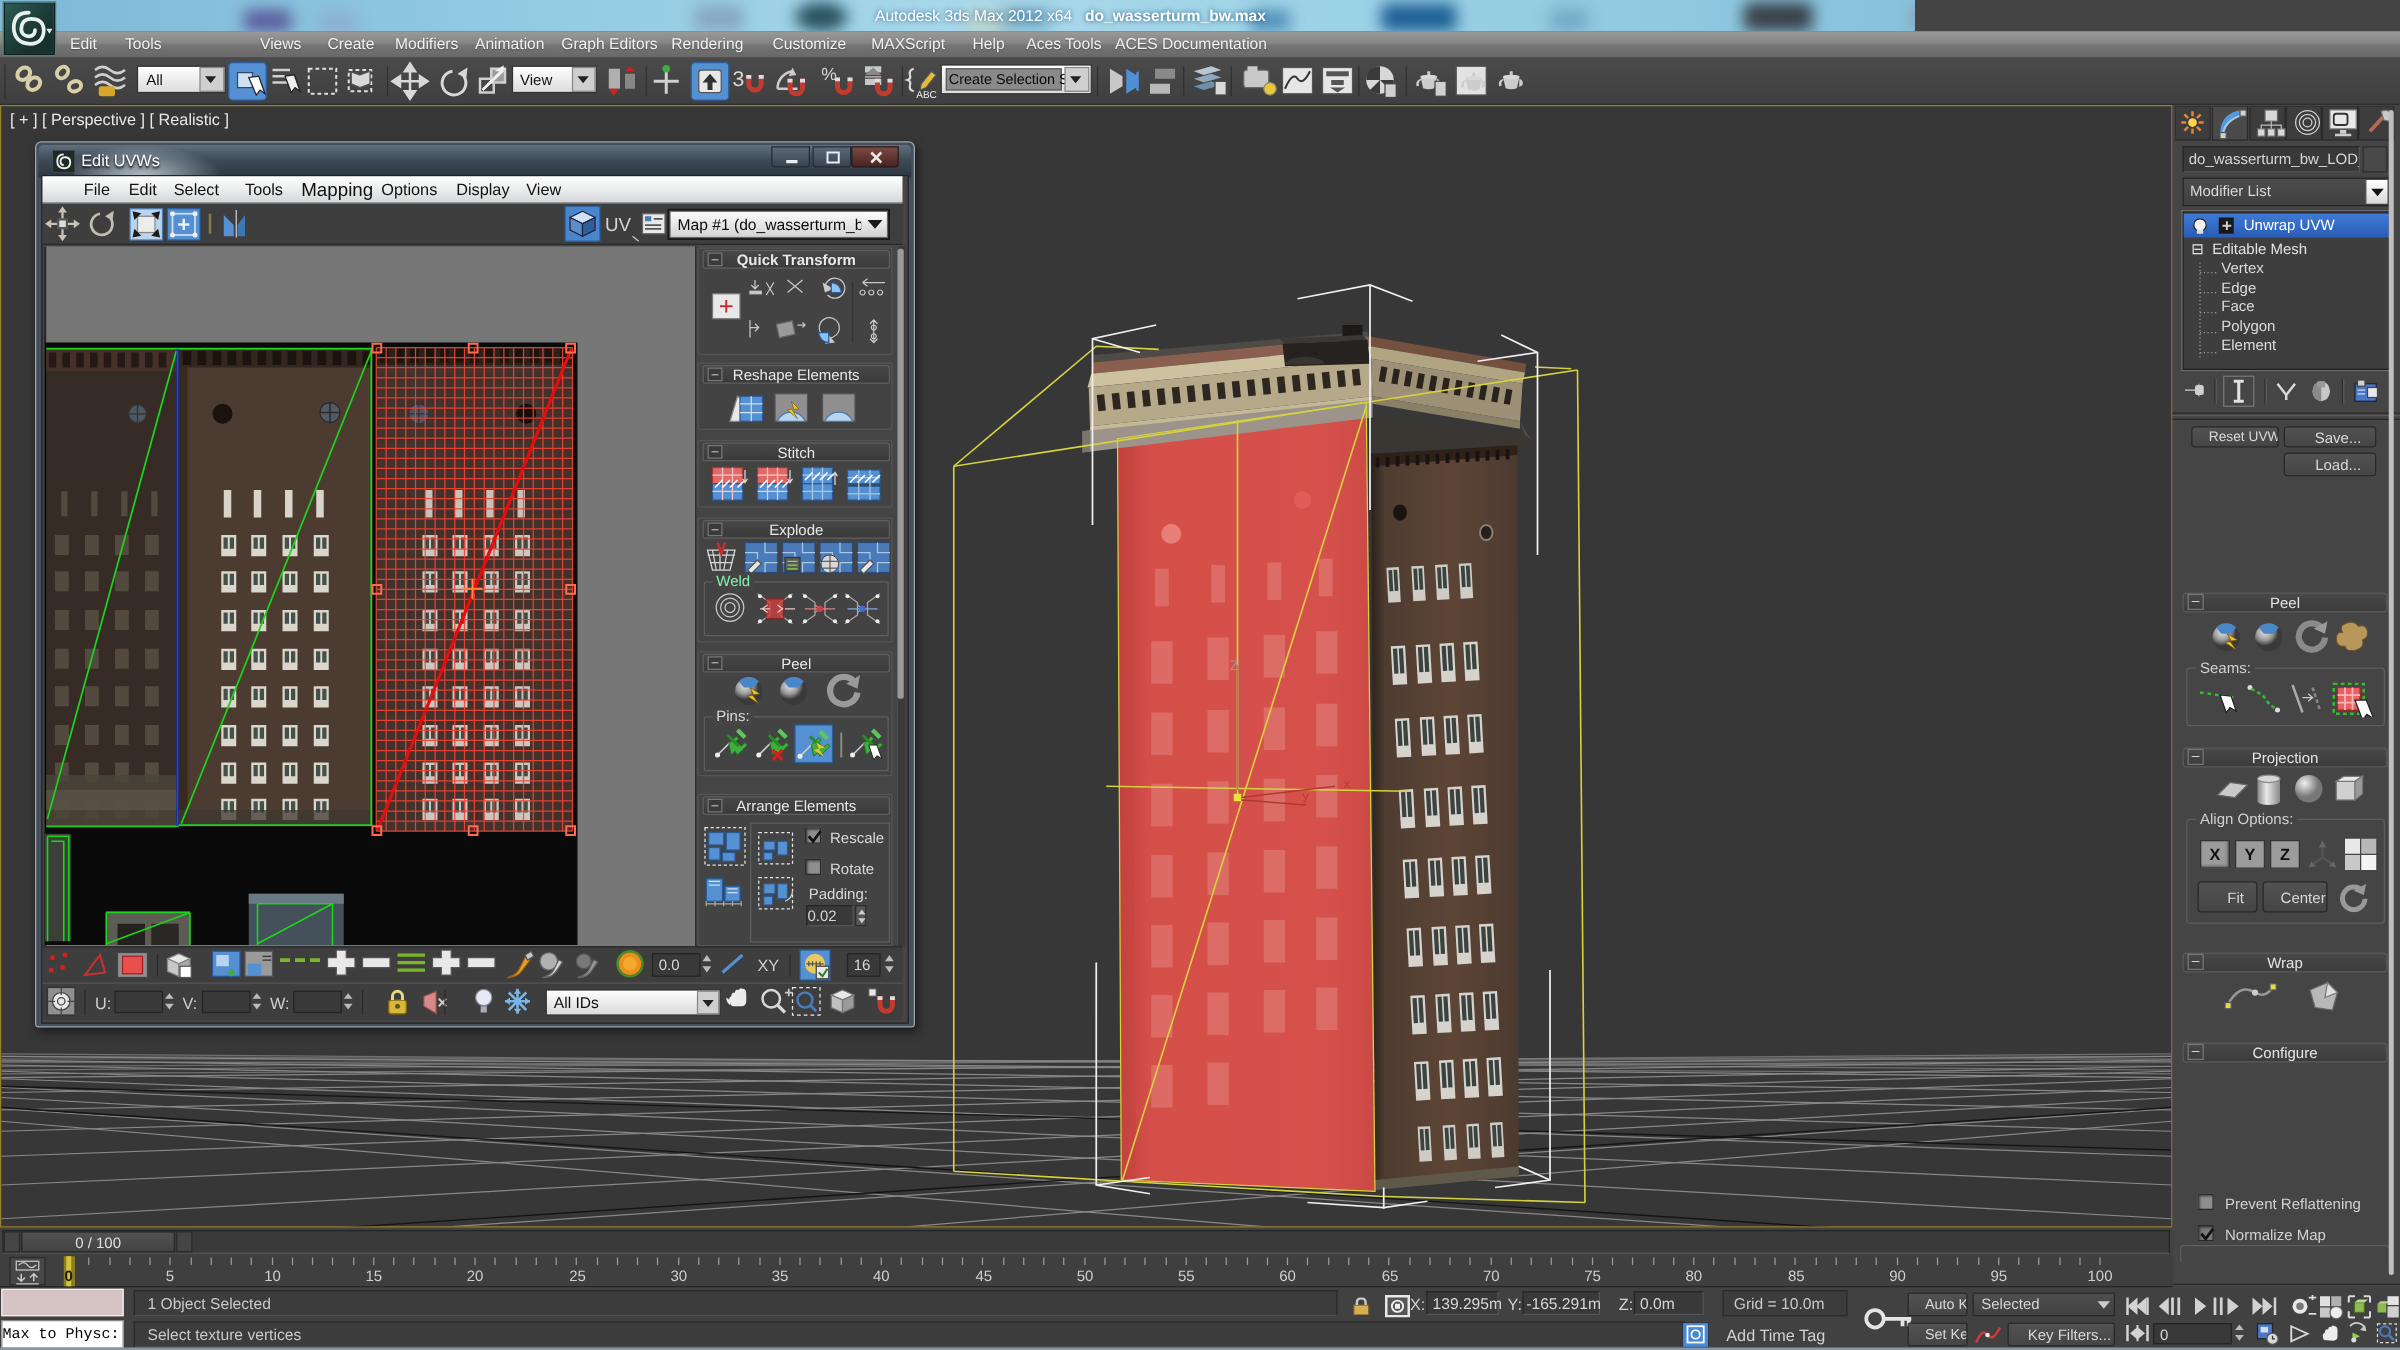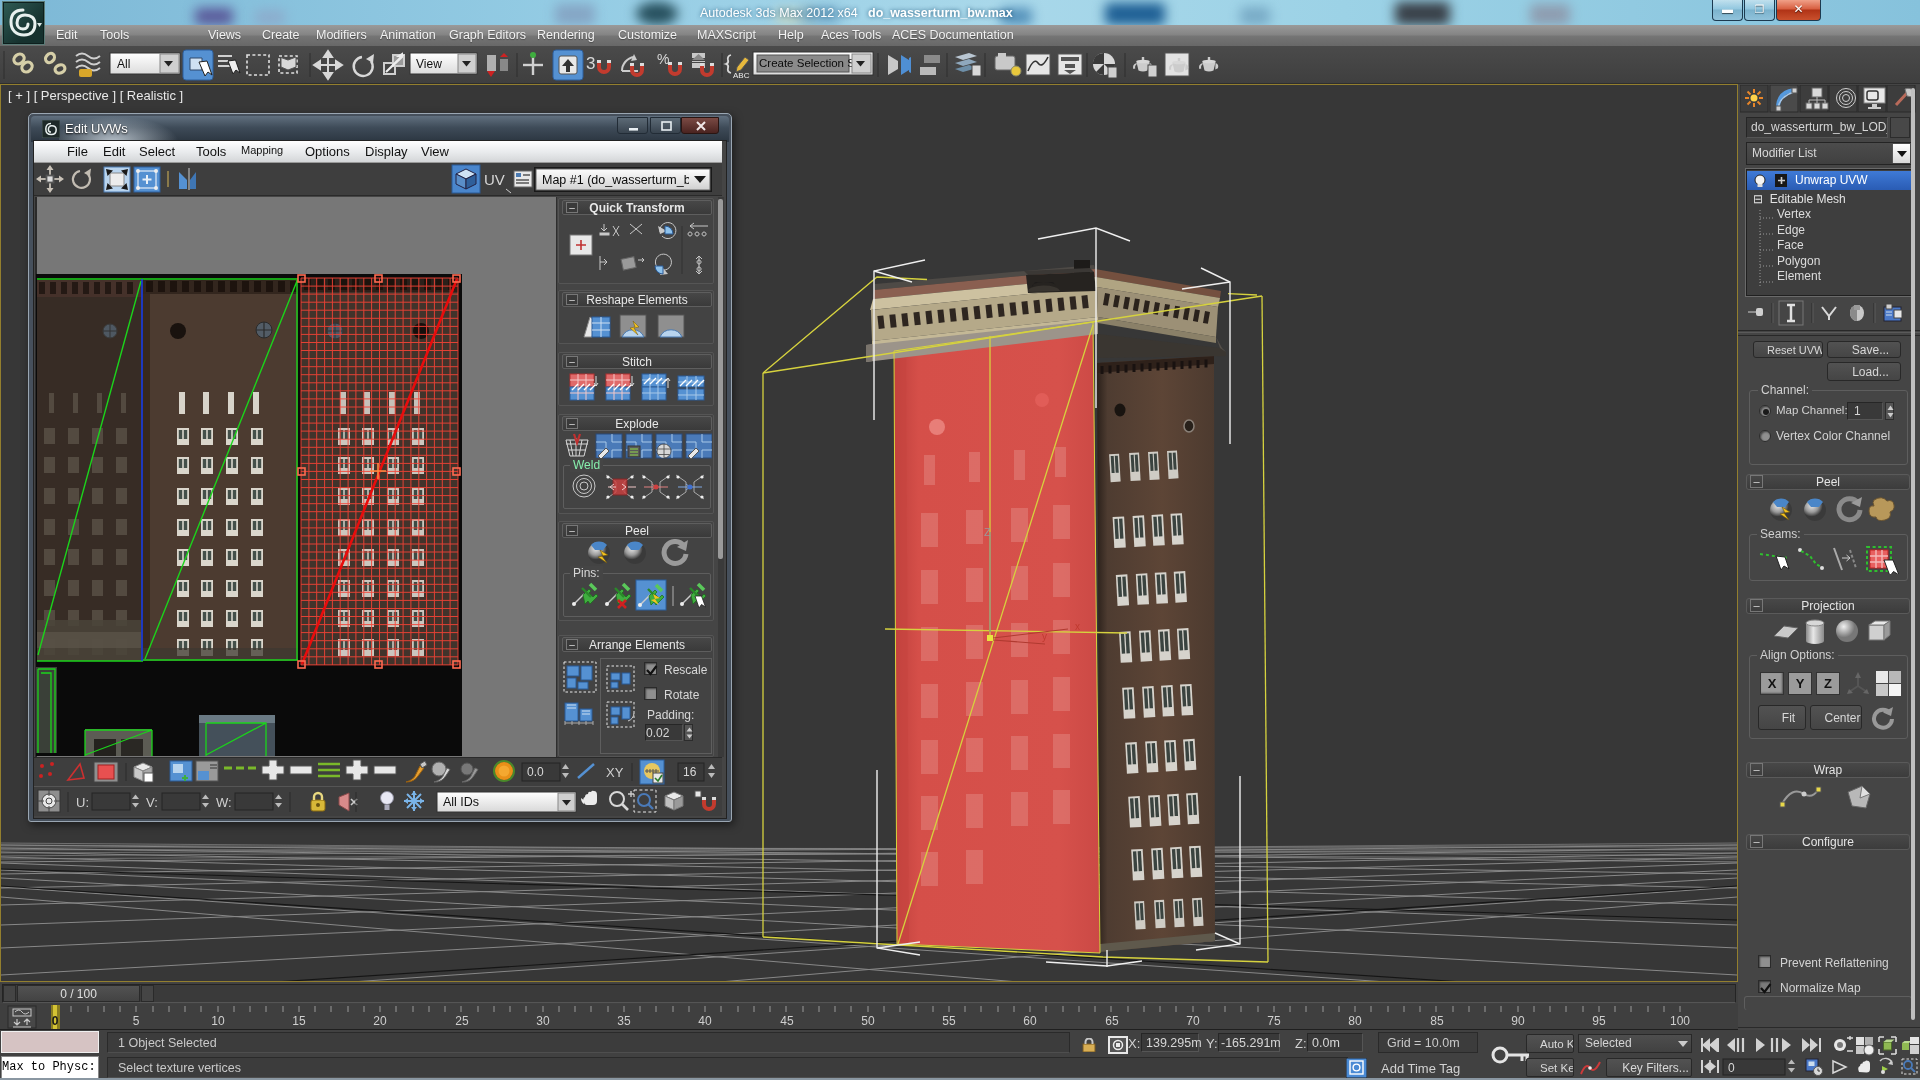--- a/index.html
+++ b/index.html
@@ -1,17 +1,17 @@
 <!DOCTYPE html>
 <html><head><meta charset="utf-8"><style>
 *{margin:0;padding:0;box-sizing:border-box;font-family:"Liberation Sans",sans-serif;}
 body{width:1920px;height:1080px;overflow:hidden;background:#444;position:relative;}
 .abs{position:absolute;}
 
-#titlebar{left:0;top:0;width:1920px;height:25px;background:linear-gradient(90deg,#7db8d6 0%,#94ccE4 30%,#a9d8ea 52%,#9cd2e6 70%,#86c2dc 100%);overflow:hidden;}
+#titlebar{left:0;top:0;width:1532px;height:25px;background:linear-gradient(90deg,#7db8d6 0%,#94ccE4 30%,#a9d8ea 52%,#9cd2e6 70%,#86c2dc 100%);overflow:hidden;}
 .blob{position:absolute;filter:blur(6px);border-radius:4px;}
 #titletext{left:700px;top:6px;color:#fff;font-size:12.5px;text-shadow:0 0 4px rgba(0,60,100,.8);}
 #titlefile{left:868px;top:6px;color:#fff;font-size:12.5px;font-weight:bold;text-shadow:0 0 4px rgba(0,60,100,.8);}
 .winbtn{position:absolute;top:0;height:21px;border:1px solid #1c3a50;border-top:none;border-radius:0 0 4px 4px;background:linear-gradient(180deg,rgba(255,255,255,.45),rgba(160,200,225,.25) 45%,rgba(90,140,170,.35) 50%,rgba(150,190,215,.45));}
 .winbtn span{display:block;text-align:center;color:#fff;font-size:11px;line-height:19px;text-shadow:0 1px 1px rgba(0,0,0,.6);}
 #btnclose{background:linear-gradient(180deg,#f0a088,#d75e40 45%,#b03316 50%,#c9502d);}
 
 #menubar{left:0;top:25px;width:1920px;height:22px;background:linear-gradient(180deg,#9a9a9a,#858585 45%,#747474 55%,#686868);border-bottom:1px solid #4a4a4a;}
 #menubar .mi{position:absolute;top:3px;font-size:12.5px;color:#f2f2f2;text-shadow:0 1px 1px rgba(0,0,0,.35);}
 
@@ -605,34 +605,20 @@
         <rect x="2" y="0" width="6" height="5" fill="#d0d0d0" stroke="#444"></rect>
         <rect x="10" y="6" width="8" height="8" fill="#e8e8e8" stroke="#444"></rect>
         <path d="M2 8 h6 M2 11 h6" stroke="#cde"></path>
       </g>
 </svg>
 <div class="abs" style="left:0;top:246px;width:182px;height:3px;border-top:1px solid #282828;border-bottom:1px solid #5a5a5a;"></div>
 <div class="abs" style="left:0;top:251px;width:182px;height:2px;border-top:1px solid #282828;"></div>
 <div class="abs btn" style="left:15px;top:257px;width:70px;height:17px;font-size:11px;line-height:16px;">Reset UVWs</div>
 <div class="abs btn" style="left:89px;top:257px;width:74px;height:17px;font-size:12px;line-height:16px;">Save...</div>
 <div class="abs btn" style="left:89px;top:278px;width:74px;height:19px;font-size:12px;line-height:18px;">Load...</div>
-<div class="abs gbox" style="left:11px;top:306px;width:159px;height:75px;">
-  <div class="glabel" style="left:8px;top:-8px;">Channel:</div>
-  <div class="radio" style="left:9px;top:14px;">
-        <div style="width:6px;height:6px;border-radius:50%;background:#1a1a1a;margin:3px;"></div>
-      </div>
-  <div class="lbl" style="left:26px;top:13px;font-size:11.5px;">Map Channel:</div>
-  <div class="abs sunken" style="left:97px;top:11px;width:36px;height:18px;font-size:12px;line-height:17px;padding-left:6px;">1</div>
-  <div class="spin" style="left:135px;top:11px;height:18px;"><svg width="9" height="18">
-          <path d="M1.5 7 h6 l-3 -4.5z" fill="#ccc"></path>
-          <path d="M1.5 10 h6 l-3 4.5z" fill="#ccc"></path>
-        </svg></div>
-  <div class="radio" style="left:9px;top:39px;"></div>
-  <div class="lbl" style="left:26px;top:38px;">Vertex Color Channel</div>
-</div>
 <div class="abs hdr" style="left:8px;top:390px;width:164px;height:16px;line-height:15px;">Peel</div>
 <div class="abs" style="left:12px;top:391px;width:13px;height:13px;border:1px solid #777;color:#ddd;font-size:11px;line-height:11px;text-align:center;">–</div>
 <svg class="abs" style="left:30px;top:411px" width="130" height="28" viewBox="0 0 130 28">
  <defs>
         <radialGradient id="mball" cx=".35" cy=".3">
           <stop offset="0" stop-color="#e8e8e8"></stop>
           <stop offset=".6" stop-color="#9a9a9a"></stop>
           <stop offset="1" stop-color="#3a3a3a"></stop>
         </radialGradient>
       </defs>
@@ -1035,21 +1021,21 @@
           <path d="M15 4 l8 8 M23 4 l-8 8" stroke="#f0e8e8" stroke-width="2"></path>
         </svg></div>
  </div>
  <div class="abs" style="left:4px;top:26px;width:694px;height:679px;background:#454545;border:1px solid #222;">
 
   <div class="abs" style="left:0;top:0;width:688px;height:22px;background:linear-gradient(180deg,#ffffff,#e8eaec 55%,#d4d6d8);border-bottom:1px solid #999;">
     <span class="abs" style="left:33px;top:3px;font-size:13px;color:#111;">File</span>
     <span class="abs" style="left:69px;top:3px;font-size:13px;color:#111;">Edit</span>
     <span class="abs" style="left:105px;top:3px;font-size:13px;color:#111;">Select</span>
     <span class="abs" style="left:162px;top:3px;font-size:13px;color:#111;">Tools</span>
-    <span class="abs" style="left:207px;top:3px;font-size:11px;color:#111;text-align:center;">Mapping</span>
+    <span class="abs" style="left:207px;top:3px;font-size:15px;color:#111;text-align:center;">Mapping</span>
     <span class="abs" style="left:271px;top:3px;font-size:13px;color:#111;">Options</span>
     <span class="abs" style="left:331px;top:3px;font-size:13px;color:#111;">Display</span>
     <span class="abs" style="left:387px;top:3px;font-size:13px;color:#111;">View</span>
   </div>
 
   <div class="abs" style="left:0;top:22px;width:688px;height:33px;background:#3e3e3e;border-bottom:1px solid #2a2a2a;">
    <svg width="688" height="32" viewBox="0 0 688 32">
     <g stroke="#c9c2b8" stroke-width="1.8" fill="#c9c2b8">
             <line x1="16" y1="6" x2="16" y2="26"></line>
             <line x1="6" y1="16" x2="26" y2="16"></line>

